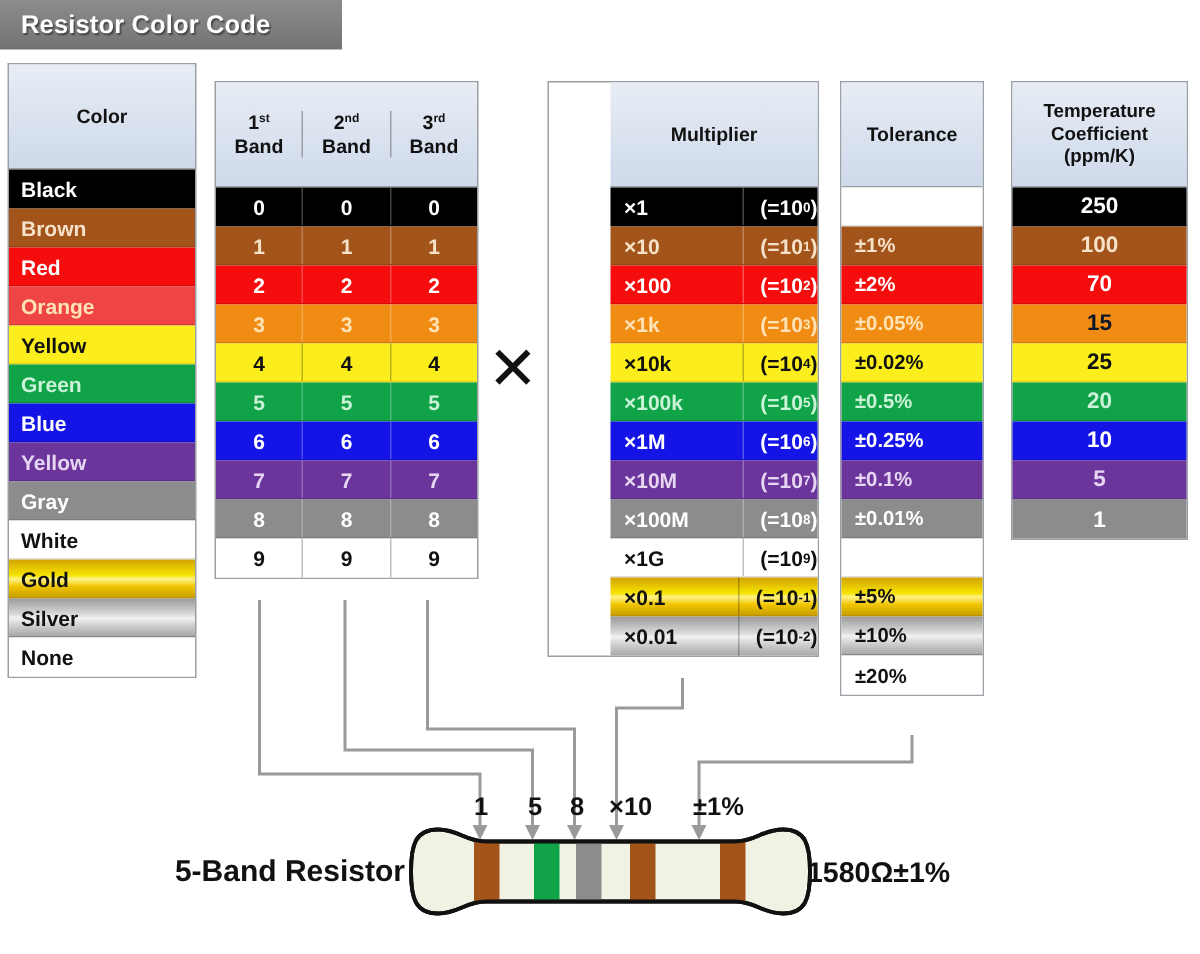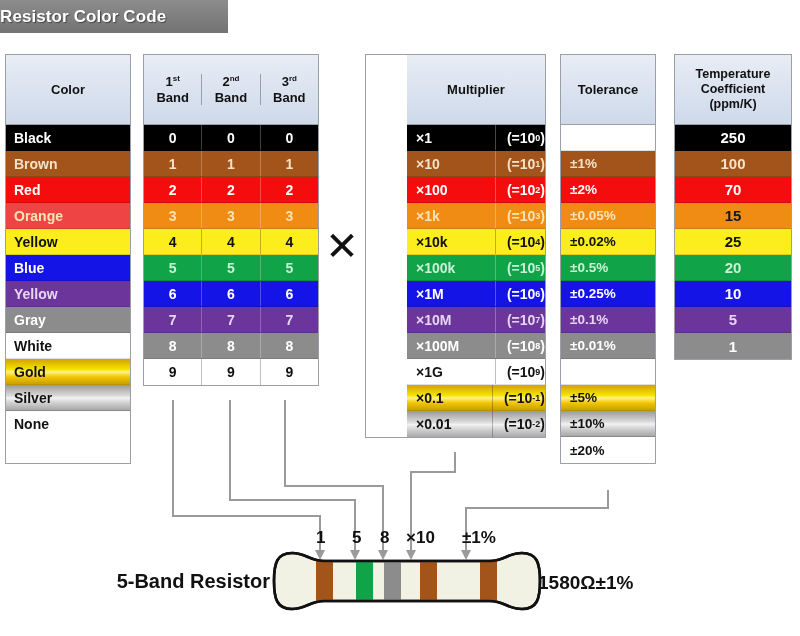--- a/index.html
+++ b/index.html
@@ -10,21 +10,21 @@
     background: #ffffff;
     font-family: "Liberation Sans", "DejaVu Sans", sans-serif;
     position: relative;
     overflow: hidden;
   }
 
   
   #title-bar{
     position:absolute; left:0; top:0; width:228px; height:33px;
     background: linear-gradient(180deg,#8c8c8c 0%, #737373 100%);
-    display:flex; align-items:center; padding-left:0;
+    display:flex; align-items:center; padding-left:14px;
   }
   #title-bar .t{
     color:#ffffff; font-size:17px; font-weight:bold; letter-spacing:.1px;
     text-shadow: 1px 1px 1px rgba(0,0,0,.45);
   }
 
   
   .block{
     position:absolute;
     border:1px solid #9aa0a6;
@@ -42,21 +42,21 @@
 
   .row{
     height:26px;
     display:flex; align-items:center;
     font-size:14px; font-weight:bold;
     border-bottom:1px solid rgba(0,0,0,0.12);
   }
   .row:last-child{ border-bottom:none; }
 
   
-  #color-block{ left:5px; top:54px; width:126px; }
+  #color-block{ left:5px; top:42px; width:126px; }
   #color-block .hdr{ height:70px; }
   #color-block .row{ padding-left:8px; }
 
   
   #band-block{ left:143px; top:54px; width:176px; }
   #band-block .hdr{ height:70px; display:flex; padding:0;}
   #band-block .hdr .hc{
     flex:1 1 0; display:flex; align-items:center; justify-content:center;
     border-right:1px solid #9aa0a6;
   }
@@ -136,20 +136,23 @@
         <span>Brown</span>
       </div>
       <div class="row" style="background-color: rgb(245, 12, 12); color: rgb(255, 255, 255);">
         <span>Red</span>
       </div>
       <div class="row" style="background-color: #ef4444; color: rgb(255, 226, 181);">
         <span>Orange</span>
       </div>
       <div class="row lightbg" style="background-color: rgb(251, 238, 28); color: rgb(17, 17, 17);">
         <span>Yellow</span>
+      </div>
+      <div class="row" style="background-color: rgb(17, 163, 72); color: rgb(201, 242, 214);">
+        <span>Green</span>
       </div>
       <div class="row" style="background-color: rgb(20, 20, 230); color: rgb(255, 255, 255);">
         <span>Blue</span>
       </div>
       <div class="row" style="background-color: rgb(107, 53, 156); color: rgb(231, 214, 242);">
         <span>Yellow</span>
       </div>
       <div class="row" style="background-color: rgb(140, 140, 140); color: rgb(255, 255, 255);">
         <span>Gray</span>
       </div>

